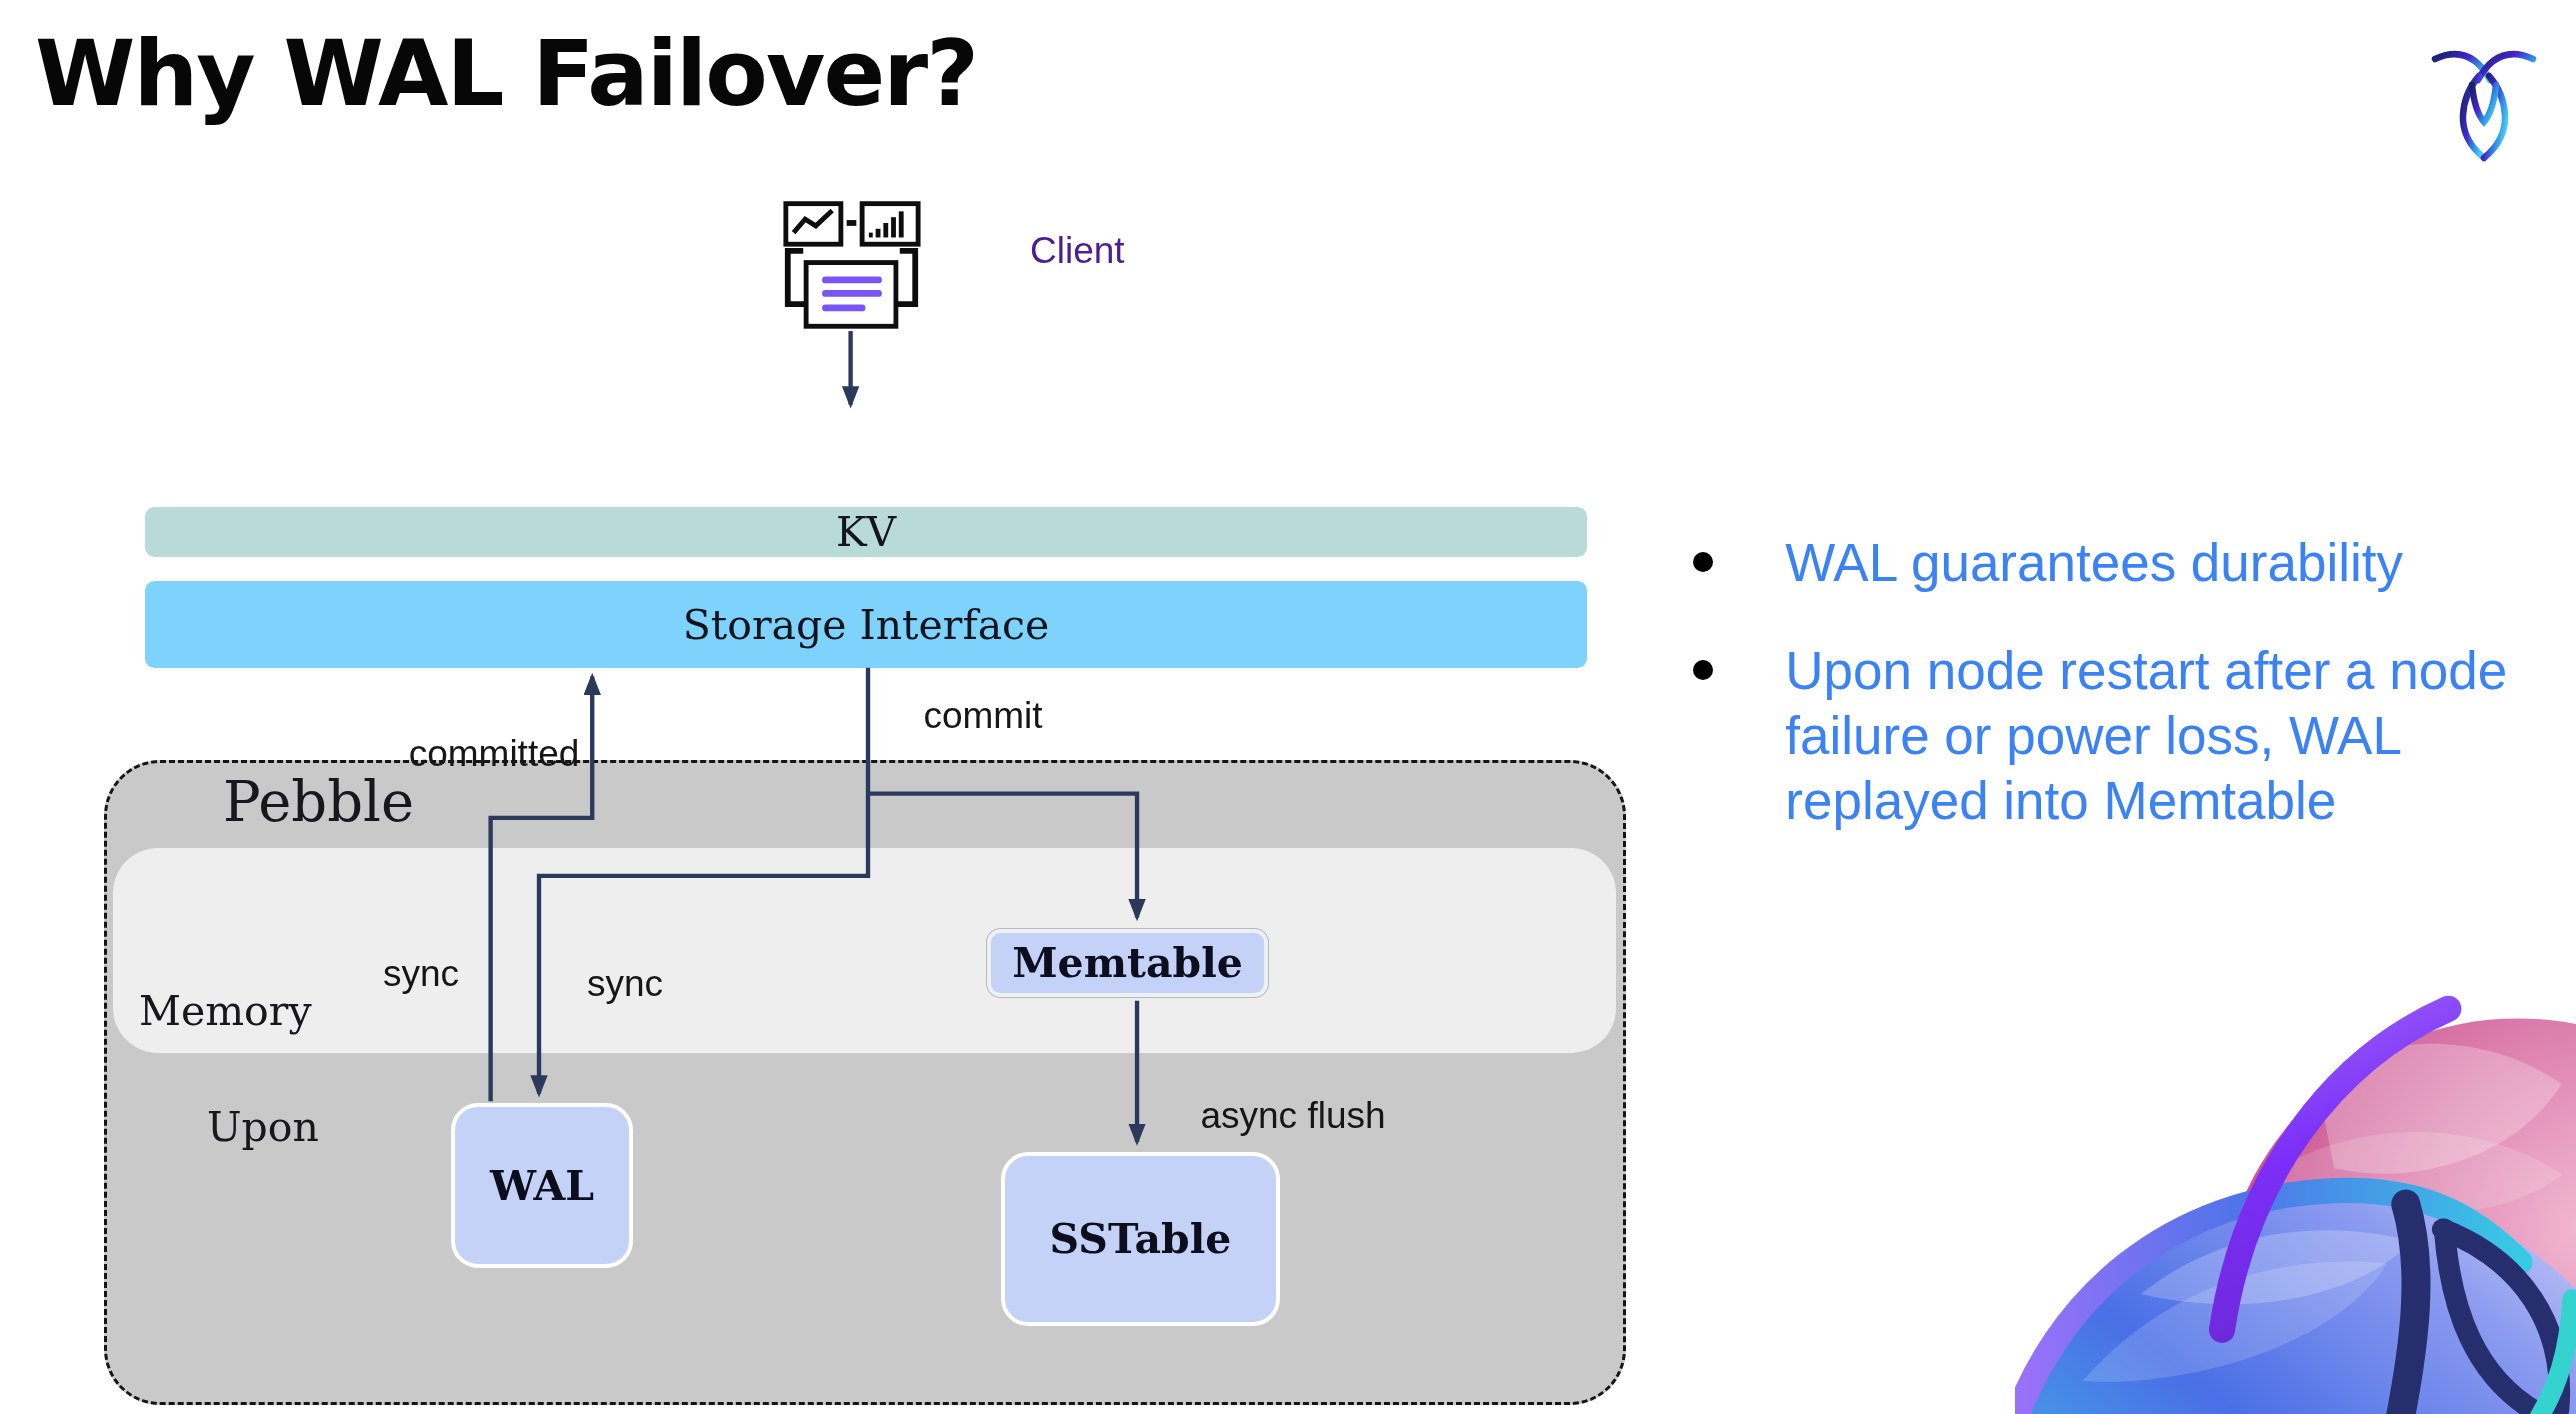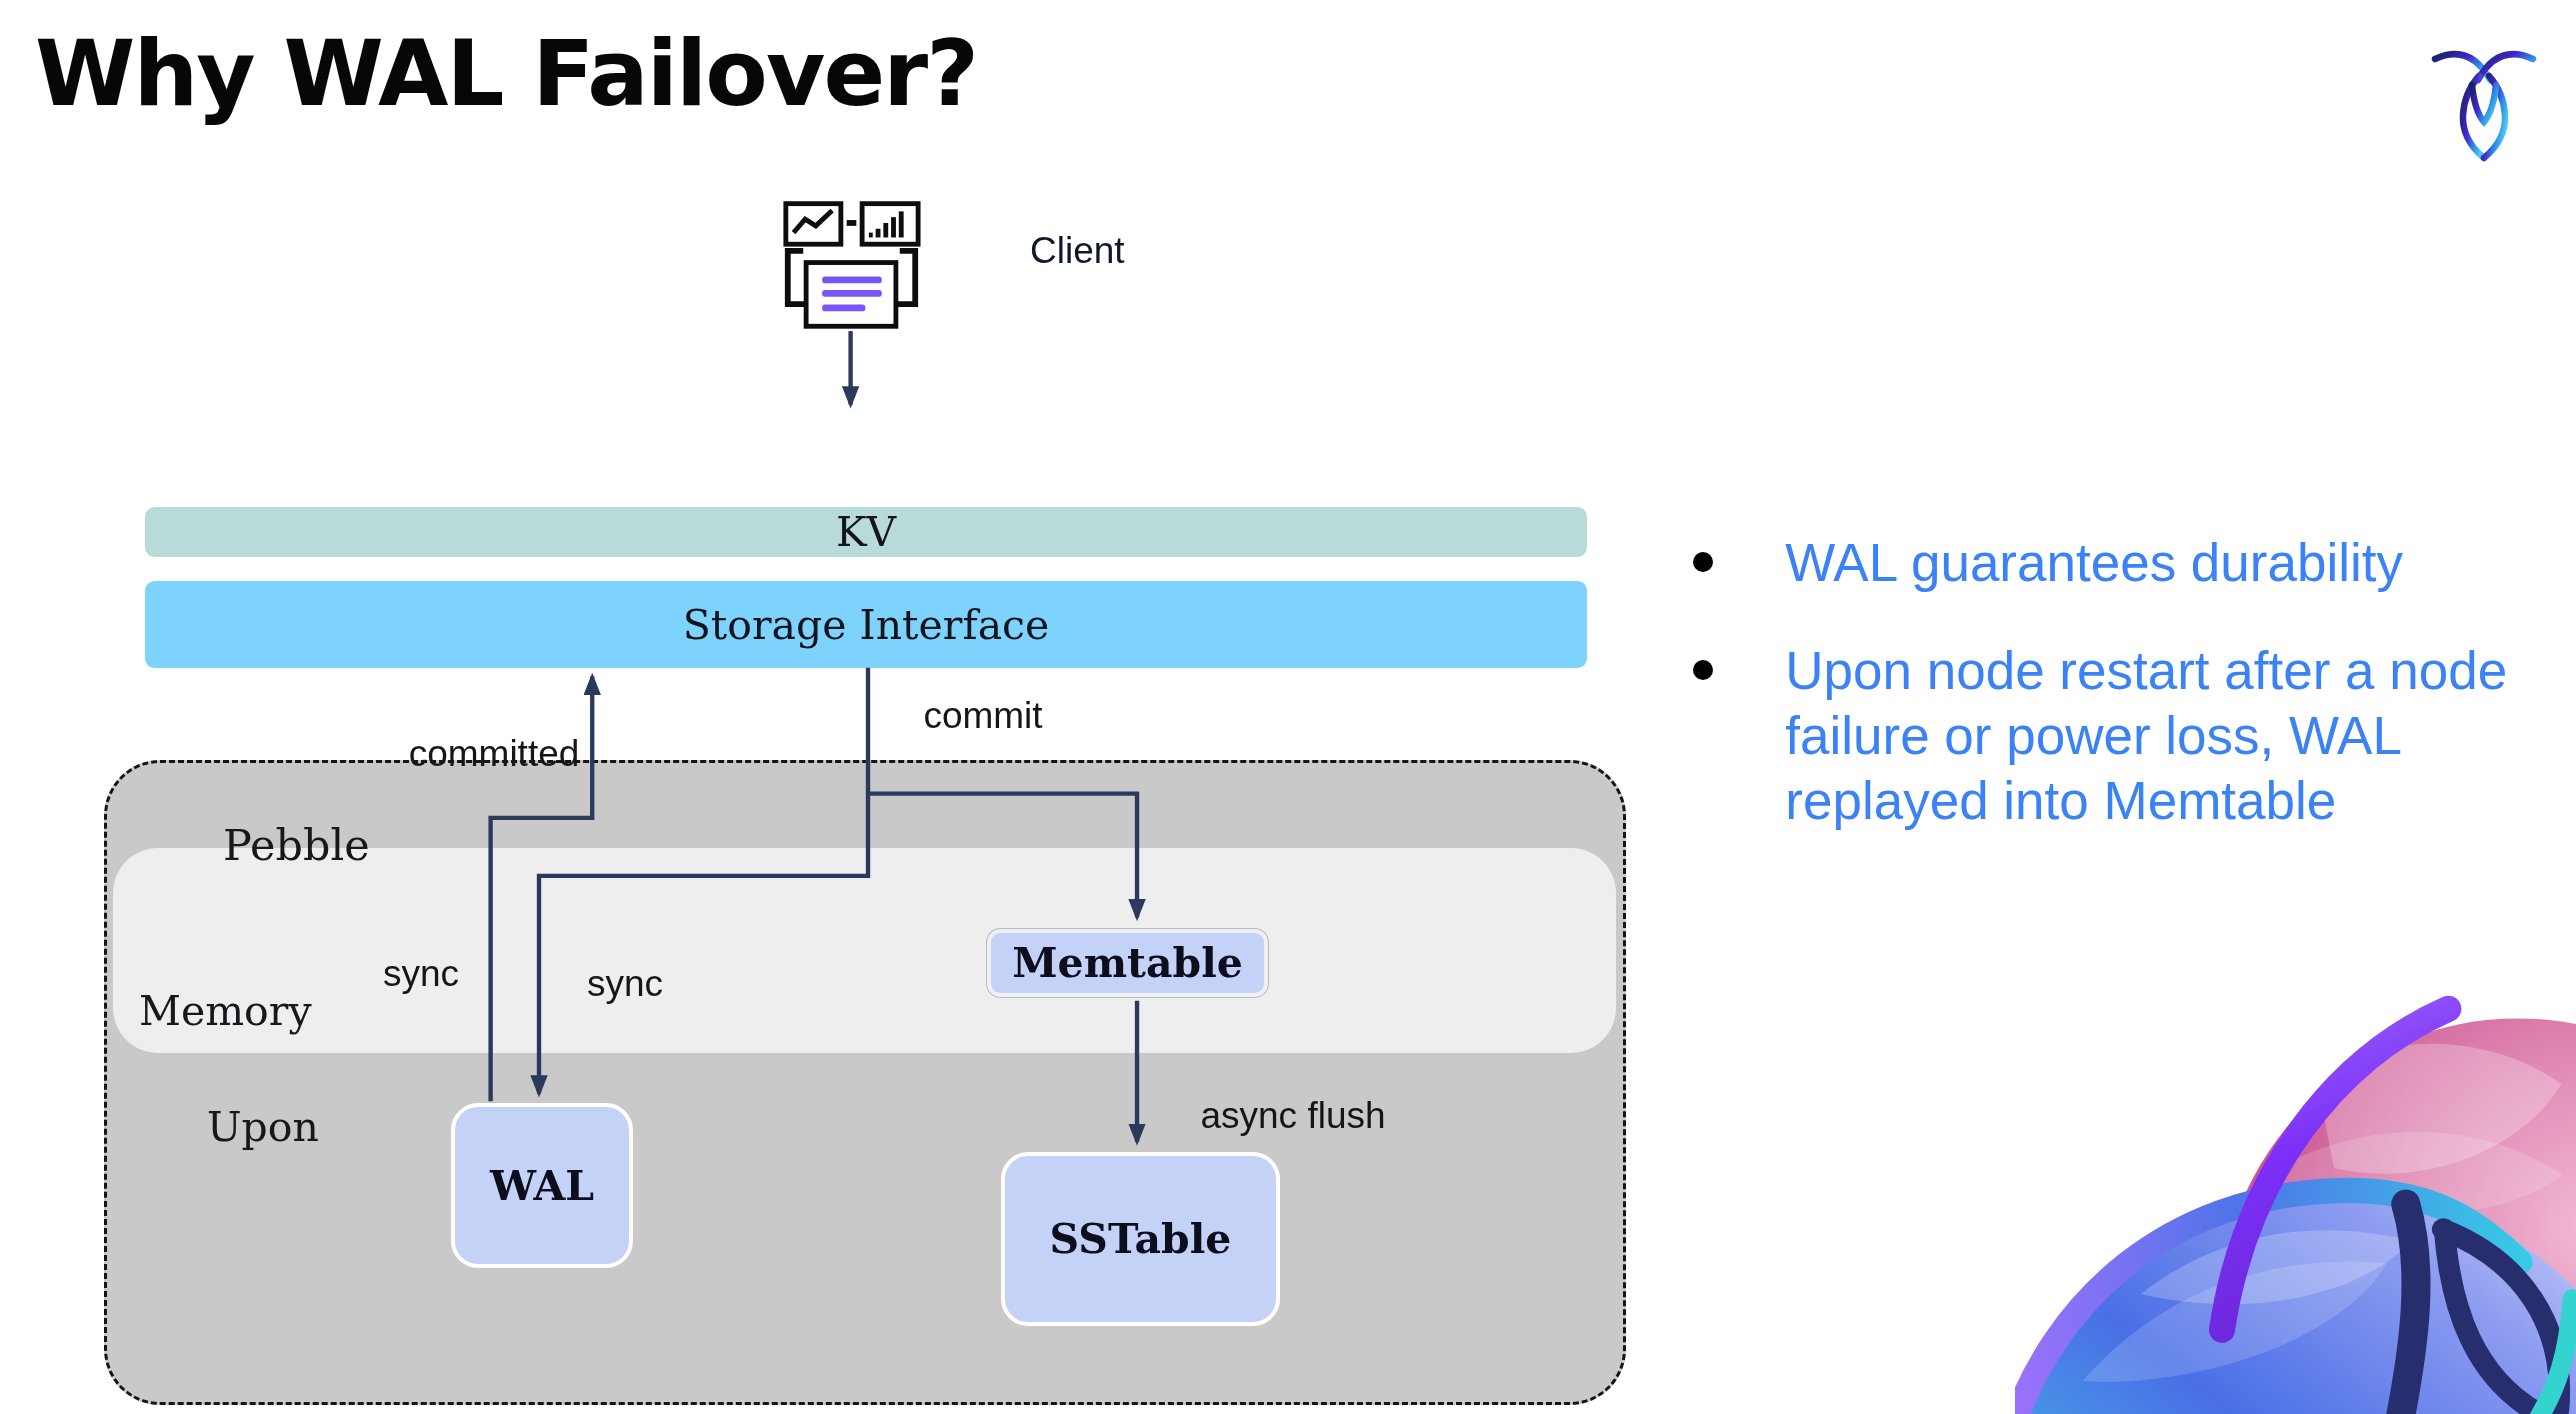--- a/index.html
+++ b/index.html
@@ -5,35 +5,35 @@
   html,body{margin:0;padding:0;background:#ffffff;}
   .slide{position:relative;width:2576px;height:1415px;background:#ffffff;overflow:hidden;
          font-family:"Liberation Sans",sans-serif;}
   .abs{position:absolute;}
 
   
   .title{left:35px;top:21px;font-family:"DejaVu Sans",sans-serif;font-weight:bold;
          font-size:91px;letter-spacing:-1.9px;color:#070707;}
 
   
-  .client-label{left:1030px;top:230px;font-size:37px;color:#0f172a;}
+  .client-label{left:1030px;top:230px;font-size:37px;color:#4c1d95;}
 
   
   .bar{left:145px;width:1442px;border-radius:9.7px;display:flex;align-items:center;justify-content:center;
        font-family:"DejaVu Serif","Liberation Serif",serif;font-size:41px;color:#14141e;}
   .bar-sql{top:416px;height:50px;background:#f6dfb8;}
   .bar-kv{top:507px;height:50px;background:#b8dbd9;}
   .bar-storage{top:581px;height:87px;background:#7dd3fc;}
 
   
   .pebble{left:104px;top:760px;width:1522px;height:645px;background:#c9c9c9;
           border:3.9px dashed #151515;border-radius:56px;box-sizing:border-box;}
   .memory-band{left:113px;top:848px;width:1503px;height:205px;background:#eeeeee;border-radius:45px;}
   .zone-label{font-family:"DejaVu Serif","Liberation Serif",serif;color:#17171c;}
-  .lbl-pebble{left:223px;top:820px;font-size:43px;}
+  .lbl-pebble{left:223px;top:769px;font-size:56px;}
   .lbl-memory{left:139px;top:987px;font-size:41px;}
   .lbl-disk{left:207px;top:1103px;font-size:41px;}
 
   
   .node{background:#c5d2f8;display:flex;align-items:center;justify-content:center;
         font-family:"DejaVu Serif","Liberation Serif",serif;font-weight:bold;color:#0c0e1e;
         box-sizing:border-box;}
   .node-memtable{left:987px;top:929px;width:281px;height:68px;border-radius:13.5px;
         border:4.8px solid #eef0f4;box-shadow:0 0 0 1px #b9b9c0;font-size:41px;}
   .node-wal{left:451px;top:1103px;width:182px;height:165px;border-radius:27px;

